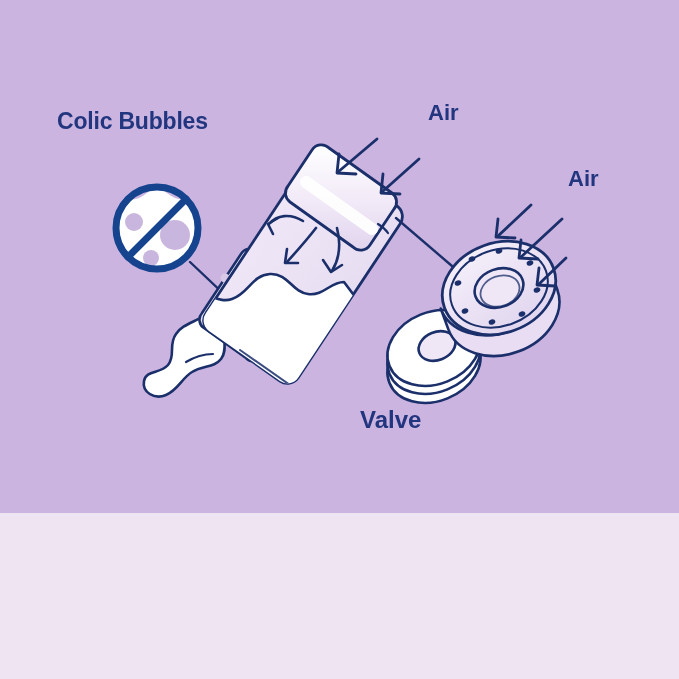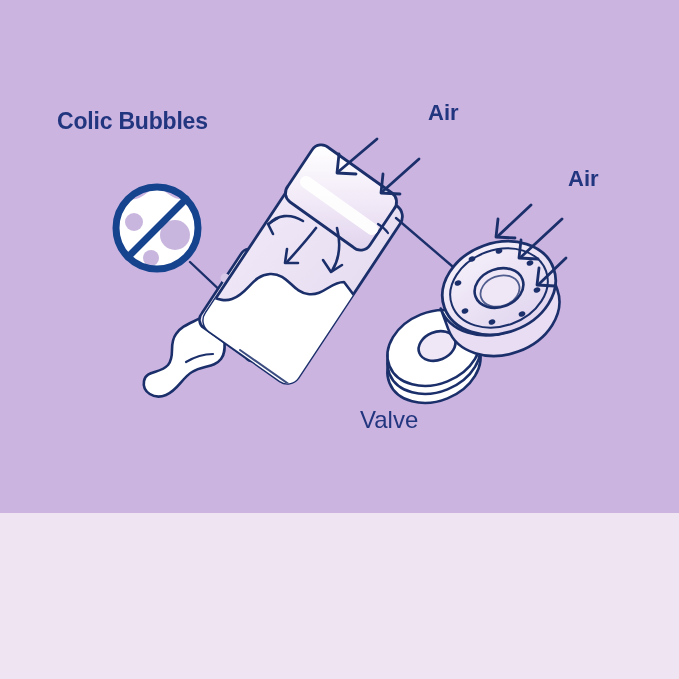--- a/index.html
+++ b/index.html
@@ -63,21 +63,21 @@
   #label-air-2 {
     left: 568px;
     top: 168px;
     font-size: 22px;
     font-weight: bold;
   }
   #label-valve {
     left: 360px;
     top: 408px;
     font-size: 24px;
-    font-weight: normal;
+    font-weight: bold;
   }
   #label-vented-base {
     left: 496px;
     top: 373px;
     font-size: 24px;
     font-weight: bold;
   }
 </style>
 </head>
 <body>

